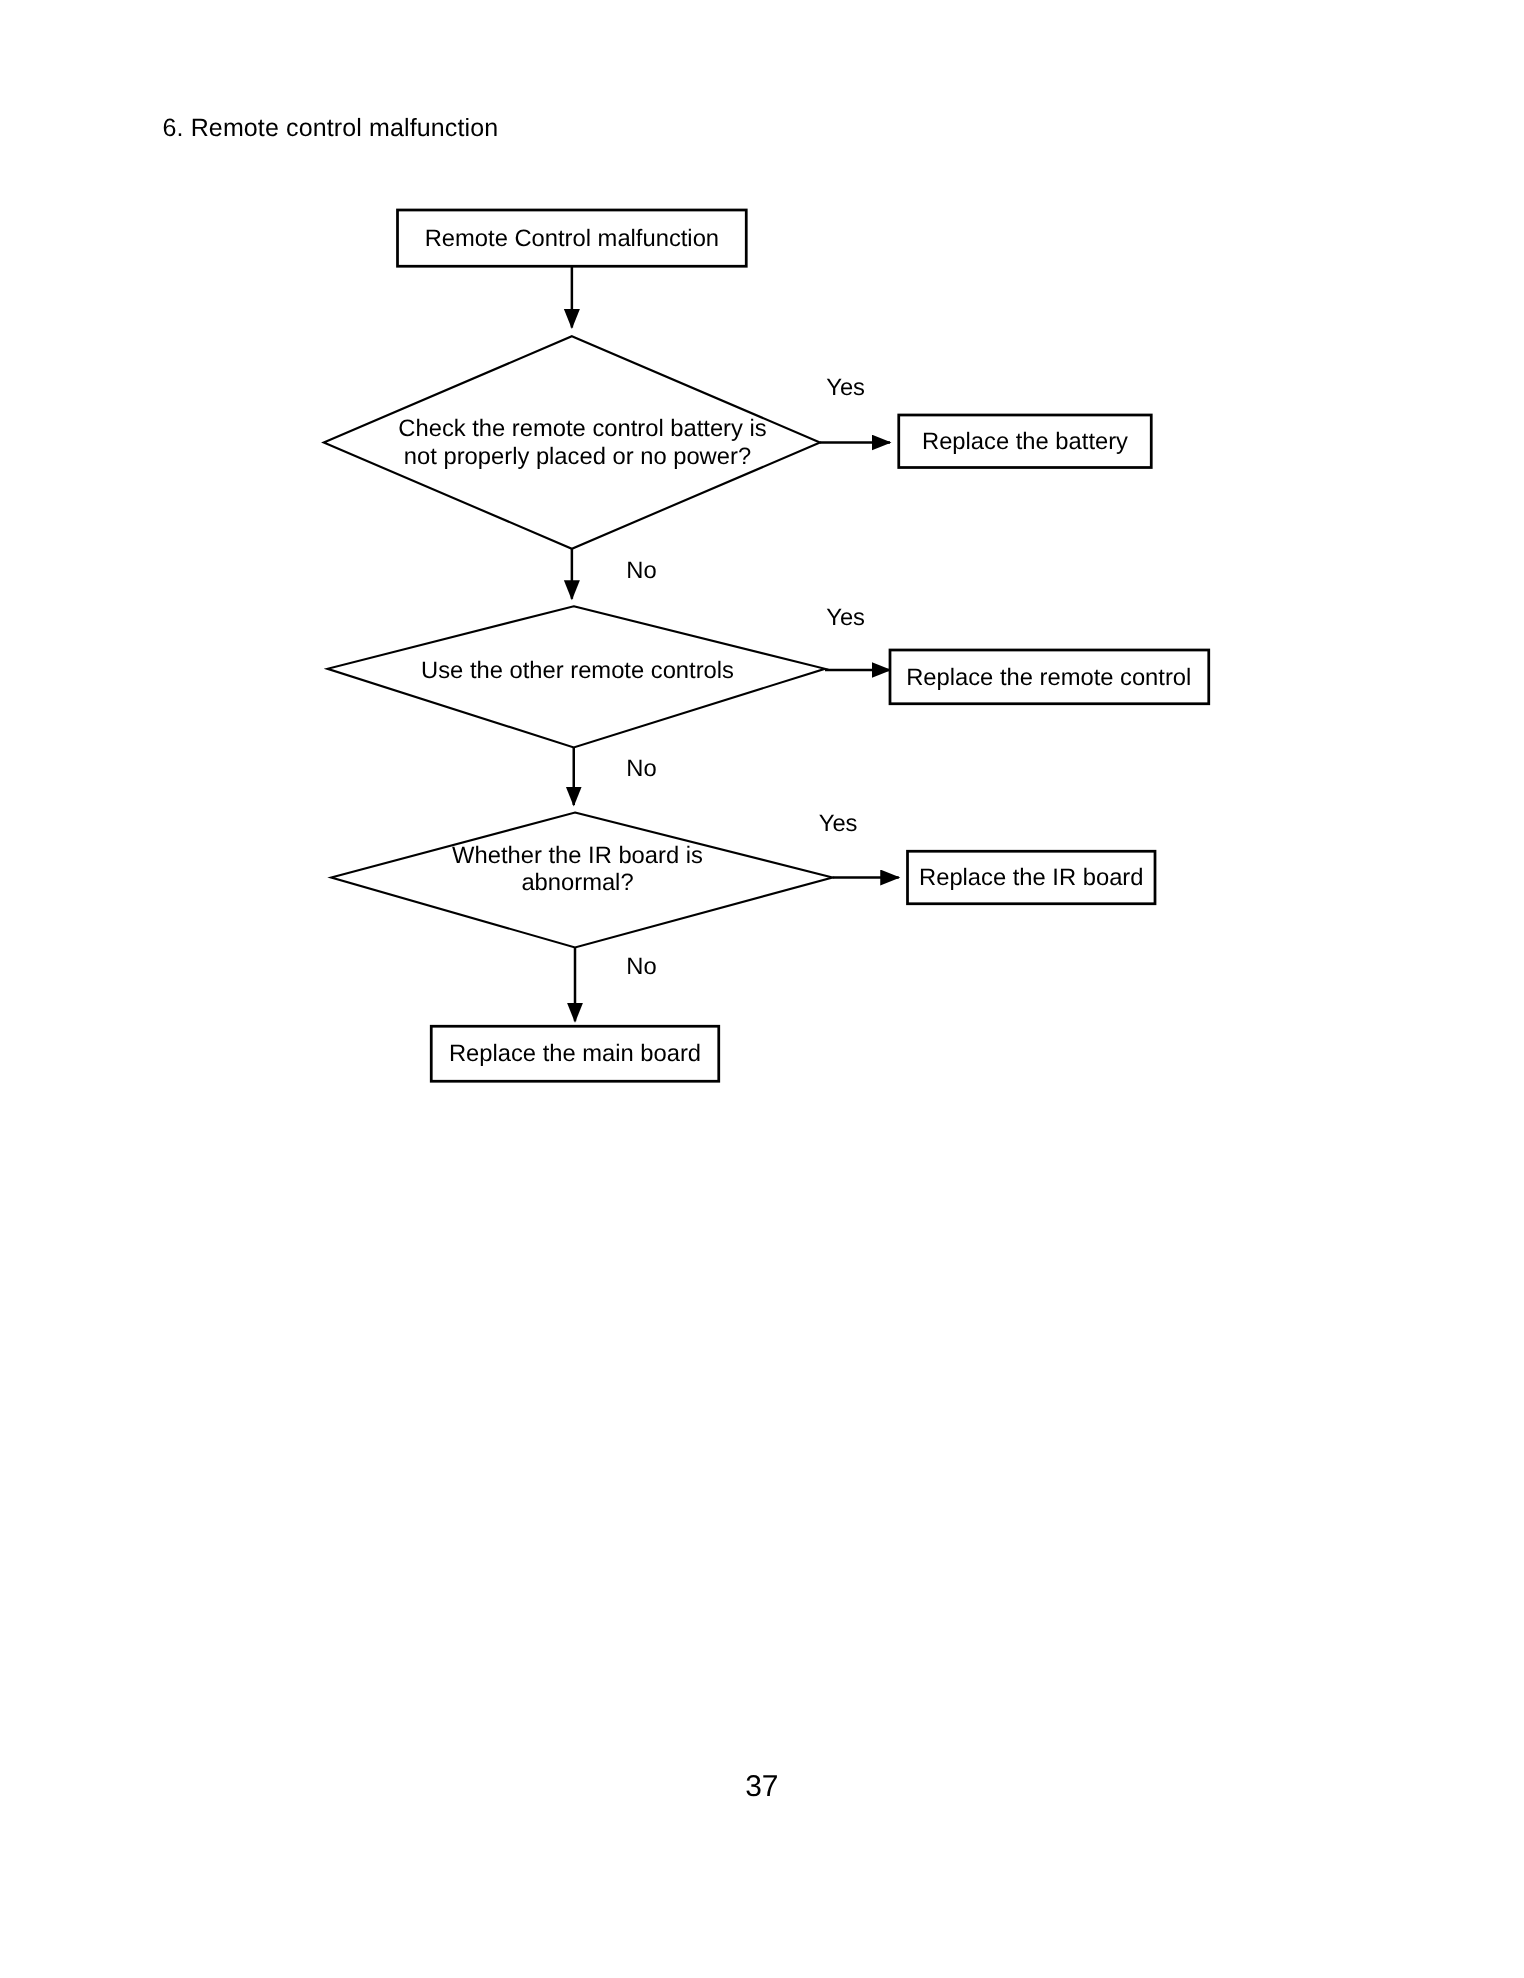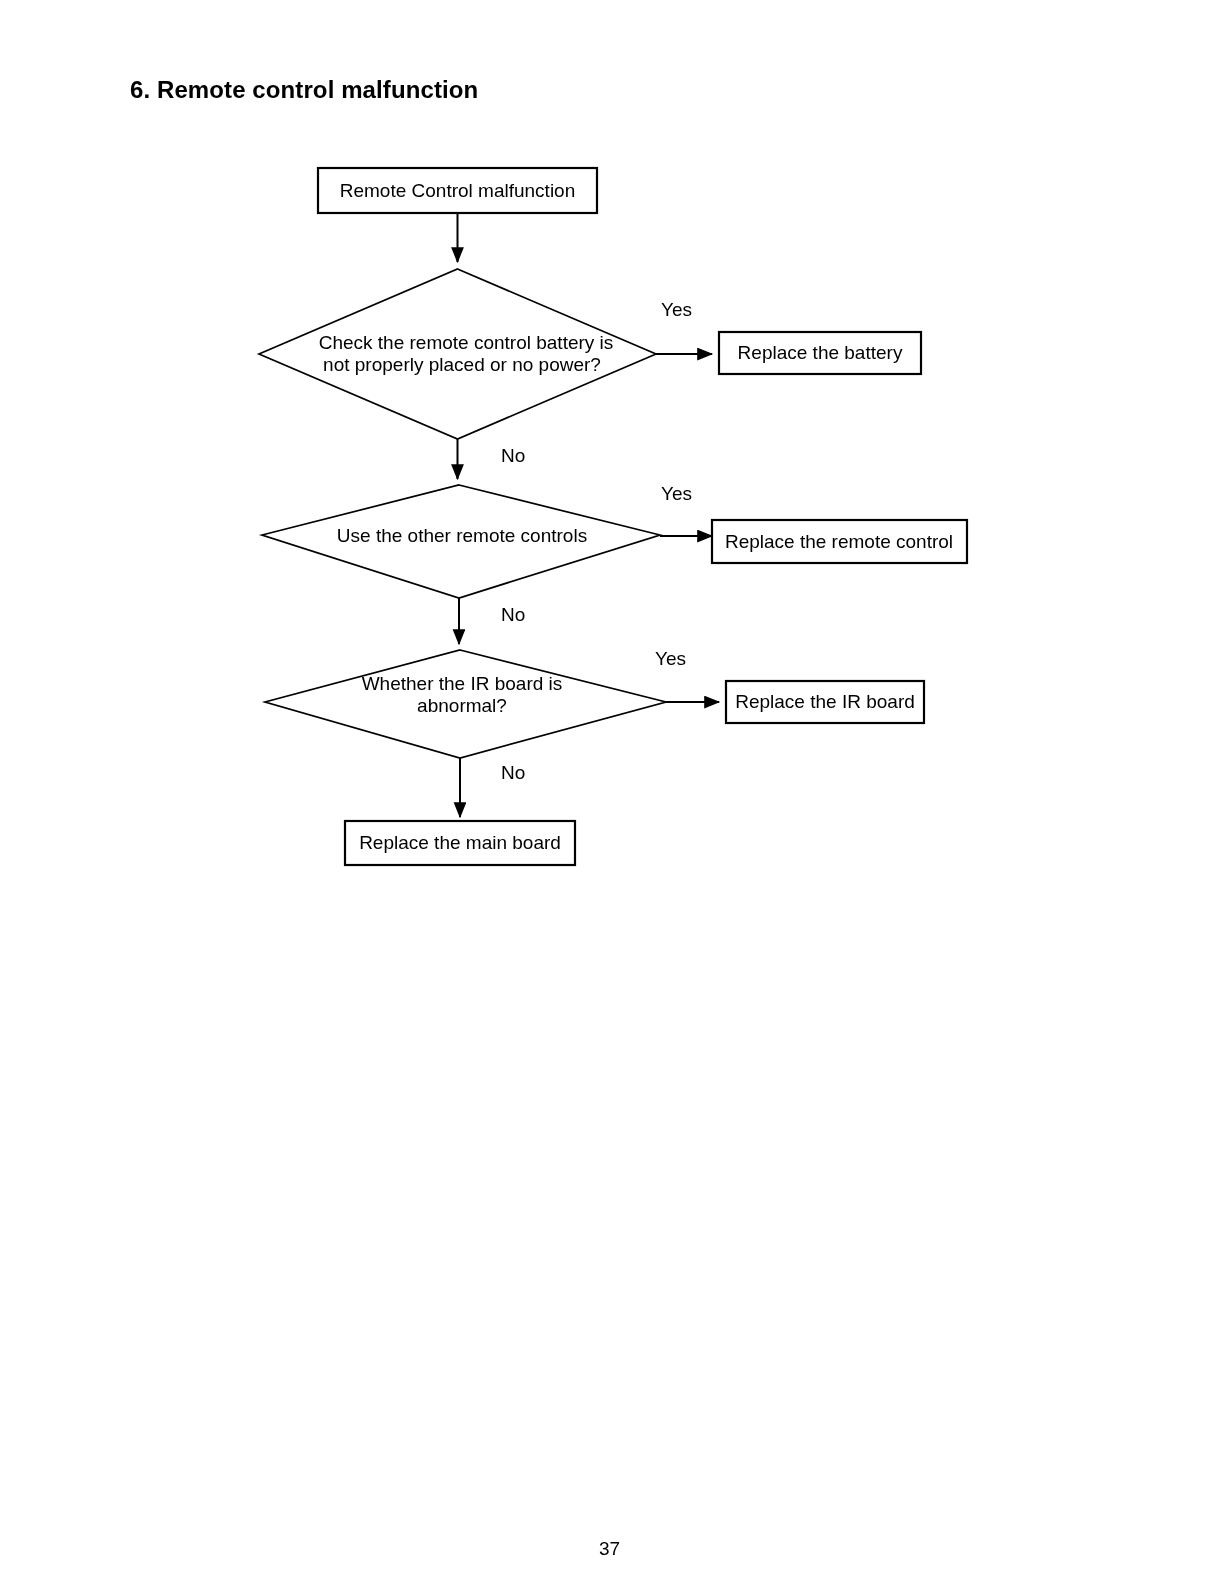--- a/index.html
+++ b/index.html
@@ -17,23 +17,23 @@
   }
   .page {
     position: relative;
     width: 1219px;
     height: 1582px;
     background: #ffffff;
   }
   .section-title {
     position: absolute;
     left: 130px;
-    top: 76px;
-    font-size: 24px;
-    font-weight: bold;
+    top: 92px;
+    font-size: 20px;
+    font-weight: normal;
     letter-spacing: 0.1px;
     white-space: nowrap;
   }
   .flow-wrap {
     position: absolute;
     left: 0;
     top: 0;
     width: 1219px;
     height: 920px;
     margin-top: 24px;
@@ -65,23 +65,23 @@
   }
   svg.flow text.edge-label {
     font-family: "Liberation Sans", sans-serif;
     font-size: 19px;
     fill: #000000;
   }
   .page-number {
     position: absolute;
     left: 0;
     right: 0;
-    top: 1538px;
+    top: 1416px;
     text-align: center;
-    font-size: 19px;
+    font-size: 24px;
   }
 </style>
 </head>
 <body>
 
 <div class="page">
 
   <div class="section-title">6. Remote control malfunction</div>
 
   <div class="flow-wrap">

